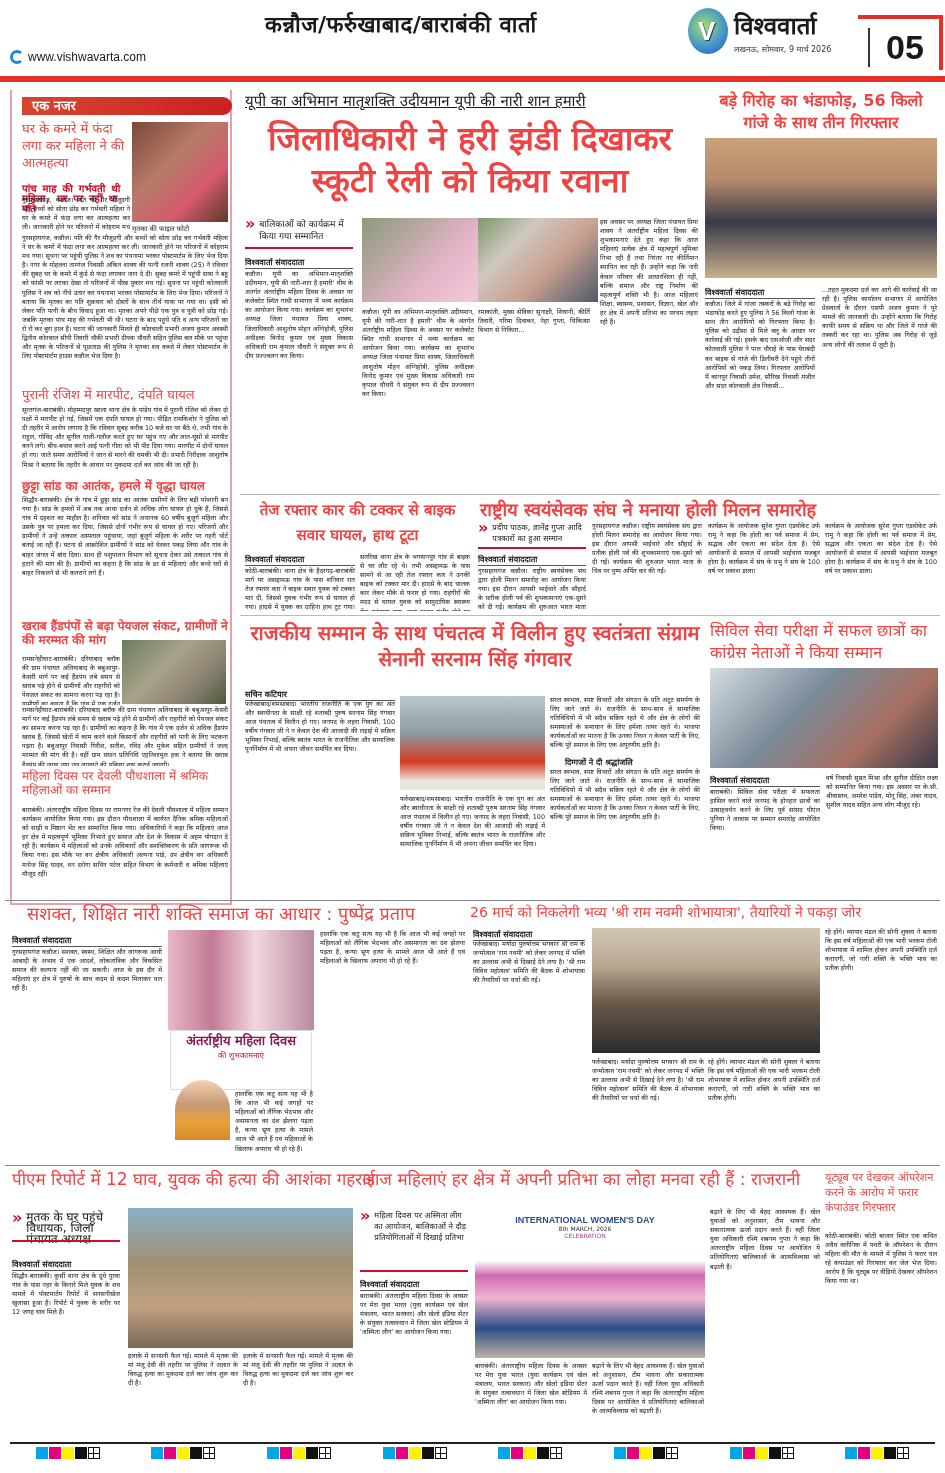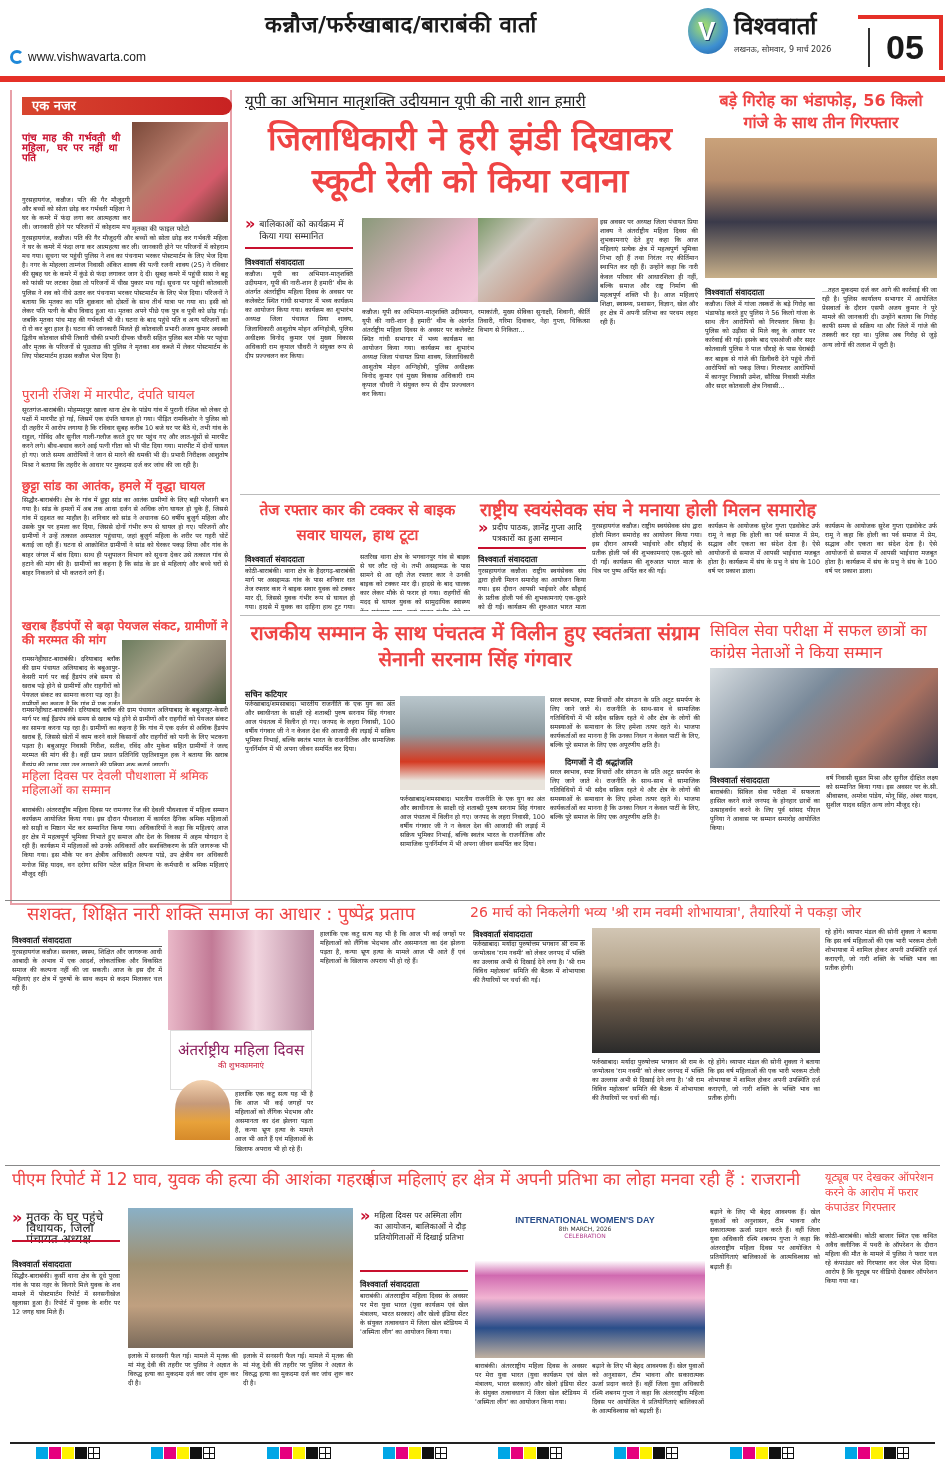--- a/index.html
+++ b/index.html
@@ -67,20 +67,21 @@
   </div>
 </div>
 <div class="abs page-num-box"></div>
 <div class="abs page-num">05</div>
 <div class="abs hdr-rule"></div>
 
 <div class="abs sidebar"></div>
 <div class="abs ek-najar">एक नजर</div>
 
 <div class="abs" style="left:22px;top:120px;width:112px;">
+  <div class="hl" style="font-size:13px;font-weight:normal;line-height:17px;">घर के कमरे में फंदा लगा कर महिला ने की आत्महत्या</div>
   <div class="sub-red" style="font-size:10px;margin-top:14px;line-height:10px;font-family:Liberation Mono, monospace;">पांच माह की गर्भवती थी महिला, घर पर नहीं था पति</div>
 </div>
 <div class="abs photo" style="left:132px;top:122px;width:96px;height:100px;"></div>
 <div class="abs" style="left:132px;top:224px;font-size:7px;">मृतका की फाइल फोटो</div>
 <div class="abs body-txt" style="left:22px;top:196px;width:108px;height:36px;">गुरसहायगंज, कन्नौज। पति की गैर मौजूदगी और बच्चों को सोता छोड़ कर गर्भवती महिला ने घर के कमरे में फंदा लगा कर आत्महत्या कर ली। जानकारी होने पर परिजनों में कोहराम मच गया। सूचना पर पहुंची पुलिस ने शव का पंचनामा भरकर पोस्टमार्टम के लिए भेज दिया है। नगर के मोहल्ला ताम्गंज निवासी अंकित शाक्य की पत्नी रजनी शाक्य (25) ने रविवार की सुबह घर के कमरे में कुंडे से फंदा लगाकर जान दे दी। सुबह कमरे में पहुंची सास ने बहू को फांसी पर लटका देखा तो परिजनों में चीख पुकार मच गई। सूचना पर पहुंची कोतवाली पुलिस ने शव को नीचे उतार कर पंचनामा भरकर पोस्टमार्टम के लिए भेज दिया। परिजनों ने बताया कि मृतका का पति शुक्रवार को दोस्तों के साथ तीर्थ यात्रा पर गया था। इसी को लेकर पति पत्नी के बीच विवाद हुआ था। मृतका अपने पीछे एक पुत्र व पुत्री को छोड़ गई। जबकि मृतका पांच माह की गर्भवती भी थी। घटना के बाद पहुंचे पति व अन्य परिजनों का रो रो कर बुरा हाल है। घटना की जानकारी मिलते ही कोतवाली प्रभारी अजय कुमार अवस्थी द्वितीय कोतवाल सीपी तिवारी चौकी प्रभारी दीपक चौधरी सहित पुलिस बल मौके पर पहुंचा और मृतक के परिजनों से पूछताछ की पुलिस ने मृतका शव कब्जे में लेकर पोस्टमार्टम के लिए पोस्टमार्टम हाउस कन्नौज भेज दिया है।</div>
 <div class="abs body-txt" style="left:22px;top:234px;width:206px;height:150px;">गुरसहायगंज, कन्नौज। पति की गैर मौजूदगी और बच्चों को सोता छोड़ कर गर्भवती महिला ने घर के कमरे में फंदा लगा कर आत्महत्या कर ली। जानकारी होने पर परिजनों में कोहराम मच गया। सूचना पर पहुंची पुलिस ने शव का पंचनामा भरकर पोस्टमार्टम के लिए भेज दिया है। नगर के मोहल्ला ताम्गंज निवासी अंकित शाक्य की पत्नी रजनी शाक्य (25) ने रविवार की सुबह घर के कमरे में कुंडे से फंदा लगाकर जान दे दी। सुबह कमरे में पहुंची सास ने बहू को फांसी पर लटका देखा तो परिजनों में चीख पुकार मच गई। सूचना पर पहुंची कोतवाली पुलिस ने शव को नीचे उतार कर पंचनामा भरकर पोस्टमार्टम के लिए भेज दिया। परिजनों ने बताया कि मृतका का पति शुक्रवार को दोस्तों के साथ तीर्थ यात्रा पर गया था। इसी को लेकर पति पत्नी के बीच विवाद हुआ था। मृतका अपने पीछे एक पुत्र व पुत्री को छोड़ गई। जबकि मृतका पांच माह की गर्भवती भी थी। घटना के बाद पहुंचे पति व अन्य परिजनों का रो रो कर बुरा हाल है। घटना की जानकारी मिलते ही कोतवाली प्रभारी अजय कुमार अवस्थी द्वितीय कोतवाल सीपी तिवारी चौकी प्रभारी दीपक चौधरी सहित पुलिस बल मौके पर पहुंचा और मृतक के परिजनों से पूछताछ की पुलिस ने मृतका शव कब्जे में लेकर पोस्टमार्टम के लिए पोस्टमार्टम हाउस कन्नौज भेज दिया है।</div>
 
 <div class="abs hl" style="left:22px;top:388px;width:206px;font-size:13px;font-weight:normal;">पुरानी रंजिश में मारपीट, दंपति घायल</div>
 <div class="abs body-txt" style="left:22px;top:406px;width:206px;height:72px;">सूरतगंज-बाराबंकी। मोहम्मदपुर खाला थाना क्षेत्र के पांडेय गांव में पुरानी रंजिश को लेकर दो पक्षों में मारपीट हो गई, जिसमें एक दंपति घायल हो गया। पीड़ित रामकिशोर ने पुलिस को दी तहरीर में आरोप लगाया है कि रविवार सुबह करीब 10 बजे घर पर बैठे थे, तभी गांव के राहुल, गोविंद और सुनील गाली-गलौज करते हुए घर पहुंच गए और लात-घूंसों से मारपीट करने लगे। बीच-बचाव करने आई पत्नी गीता को भी पीट दिया गया। मारपीट में दोनों घायल हो गए। जाते समय आरोपियों ने जान से मारने की धमकी भी दी। प्रभारी निरीक्षक आशुतोष मिश्रा ने बताया कि तहरीर के आधार पर मुकदमा दर्ज कर जांच की जा रही है।</div>
 
@@ -149,21 +150,21 @@
 <div class="abs byline" style="left:710px;top:774px;width:110px;">विश्ववार्ता संवाददाता</div>
 <div class="abs body-txt" style="left:710px;top:788px;width:110px;height:102px;">बाराबंकी। सिविल सेवा परीक्षा में सफलता हासिल करने वाले जनपद के होनहार छात्रों का उत्साहवर्धन करने के लिए पूर्व सांसद पीएल पुनिया ने आवास पर सम्मान समारोह आयोजित किया।</div>
 <div class="abs body-txt" style="left:826px;top:774px;width:112px;height:116px;">वर्ष निवासी सुव्रत मिश्रा और सुनील दीक्षित लक्ष्य को सम्मानित किया गया। इस अवसर पर के.सी. श्रीवास्तव, अमरेश पांडेय, मोनू सिंह, अंबर यादव, सुशील यादव सहित अन्य लोग मौजूद रहे।</div>
 
 <div class="abs hline" style="left:5px;top:900px;width:935px;background:#888;"></div>
 <div class="abs hl" style="left:27px;top:904px;width:460px;font-size:18px;font-weight:normal;white-space:nowrap;">सशक्त, शिक्षित नारी शक्ति समाज का आधार : पुष्पेंद्र प्रताप</div>
 <div class="abs byline" style="left:12px;top:934px;width:150px;">विश्ववार्ता संवाददाता</div>
 <div class="abs body-txt" style="left:12px;top:948px;width:150px;height:210px;">गुरसहायगंज कन्नौज। सशक्त, स्वस्थ, शिक्षित और जागरूक आधी आबादी के अभाव में एक आदर्श, लोकतांत्रिक और विकसित समाज की कल्पना नहीं की जा सकती। आज के इस दौर में महिलाएं हर क्षेत्र में पुरुषों के साथ कदम से कदम मिलाकर चल रही हैं।</div>
 <div class="abs photo-women" style="left:168px;top:930px;width:146px;height:100px;"></div>
 <div class="abs" style="left:170px;top:1030px;width:142px;height:60px;background:#fff;border:1px solid #ddd;text-align:center;">
-  <div style="font-size:15px;font-weight:normal;color:#8a1a5a;margin-top:8px;">अंतर्राष्ट्रीय महिला दिवस</div>
+  <div style="font-size:13px;font-weight:bold;color:#8a1a5a;">अंतर्राष्ट्रीय महिला दिवस</div>
   <div style="font-size:8px;color:#c8102e;">की शुभकामनाएं</div>
 </div>
 <div class="abs photo" style="left:175px;top:1080px;width:55px;height:60px;background:linear-gradient(180deg,#f3d2b0,#c69a7a 40%,#e8a23a 70%,#d68a2a);border-radius:50% 50% 0 0;"></div>
 <div class="abs body-txt" style="left:235px;top:1090px;width:78px;height:68px;">हालांकि एक कटु सत्य यह भी है कि आज भी कई जगहों पर महिलाओं को लैंगिक भेदभाव और असमानता का दंश झेलना पड़ता है, कन्या भ्रूण हत्या के मामले आज भी आते हैं एवं महिलाओं के खिलाफ अपराध भी हो रहे हैं।</div>
 <div class="abs body-txt" style="left:320px;top:930px;width:145px;height:228px;">हालांकि एक कटु सत्य यह भी है कि आज भी कई जगहों पर महिलाओं को लैंगिक भेदभाव और असमानता का दंश झेलना पड़ता है, कन्या भ्रूण हत्या के मामले आज भी आते हैं एवं महिलाओं के खिलाफ अपराध भी हो रहे हैं।</div>
 
 <div class="abs hl" style="left:470px;top:904px;width:470px;font-size:14px;font-weight:normal;white-space:nowrap;">26 मार्च को निकलेगी भव्य 'श्री राम नवमी शोभायात्रा', तैयारियों ने पकड़ा जोर</div>
 <div class="abs byline" style="left:473px;top:928px;width:112px;">विश्ववार्ता संवाददाता</div>
 <div class="abs body-txt" style="left:473px;top:940px;width:112px;height:218px;">फर्रुखाबाद। मर्यादा पुरुषोत्तम भगवान श्री राम के जन्मोत्सव 'राम नवमी' को लेकर जनपद में भक्ति का उल्लास अभी से दिखाई देने लगा है। 'श्री राम विविध महोत्सव' समिति की बैठक में शोभायात्रा की तैयारियों पर चर्चा की गई।</div>
 <div class="abs photo-crowd" style="left:592px;top:928px;width:228px;height:125px;background:linear-gradient(180deg,#d2c6b4 0%,#b8a890 30%,#6a5a4a 60%,#2a2a2a 100%);"></div>

